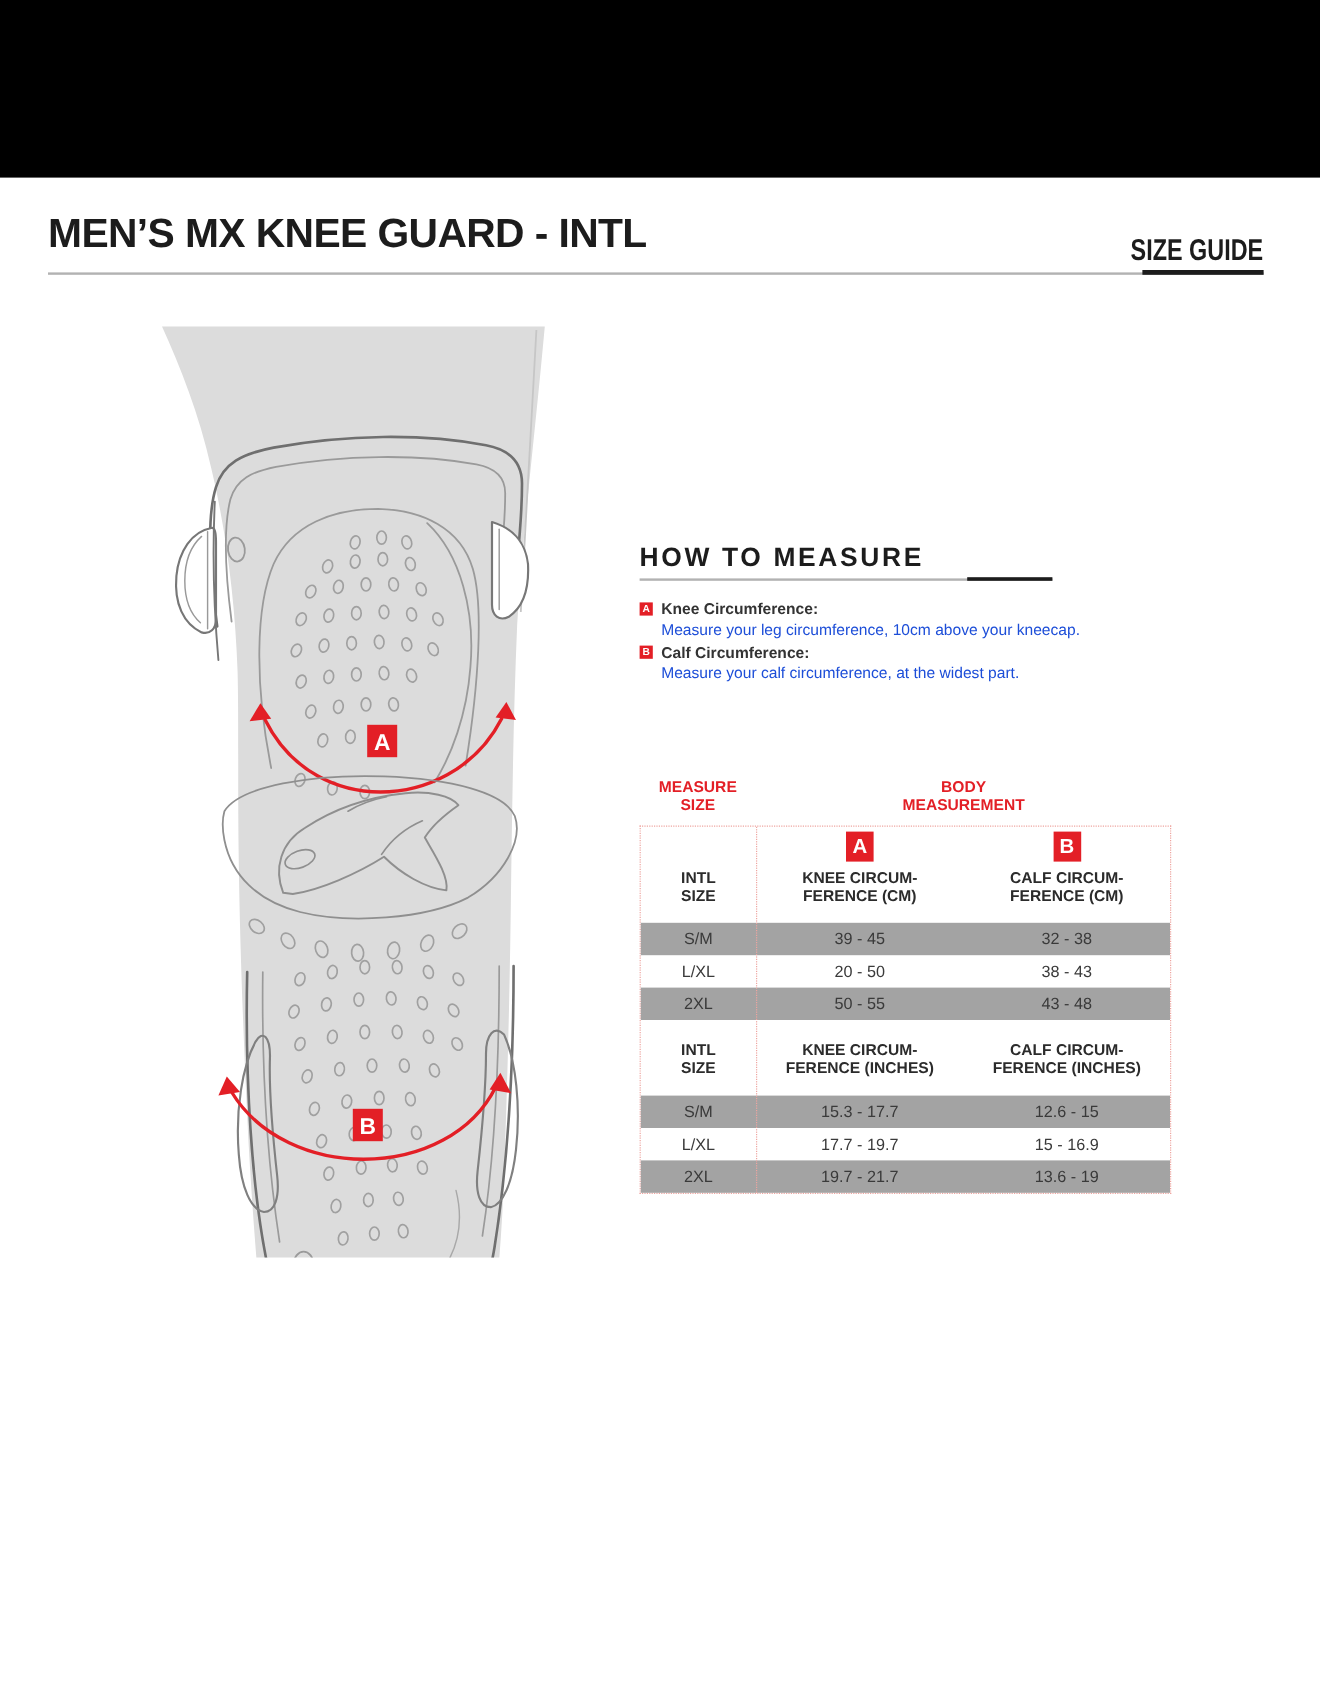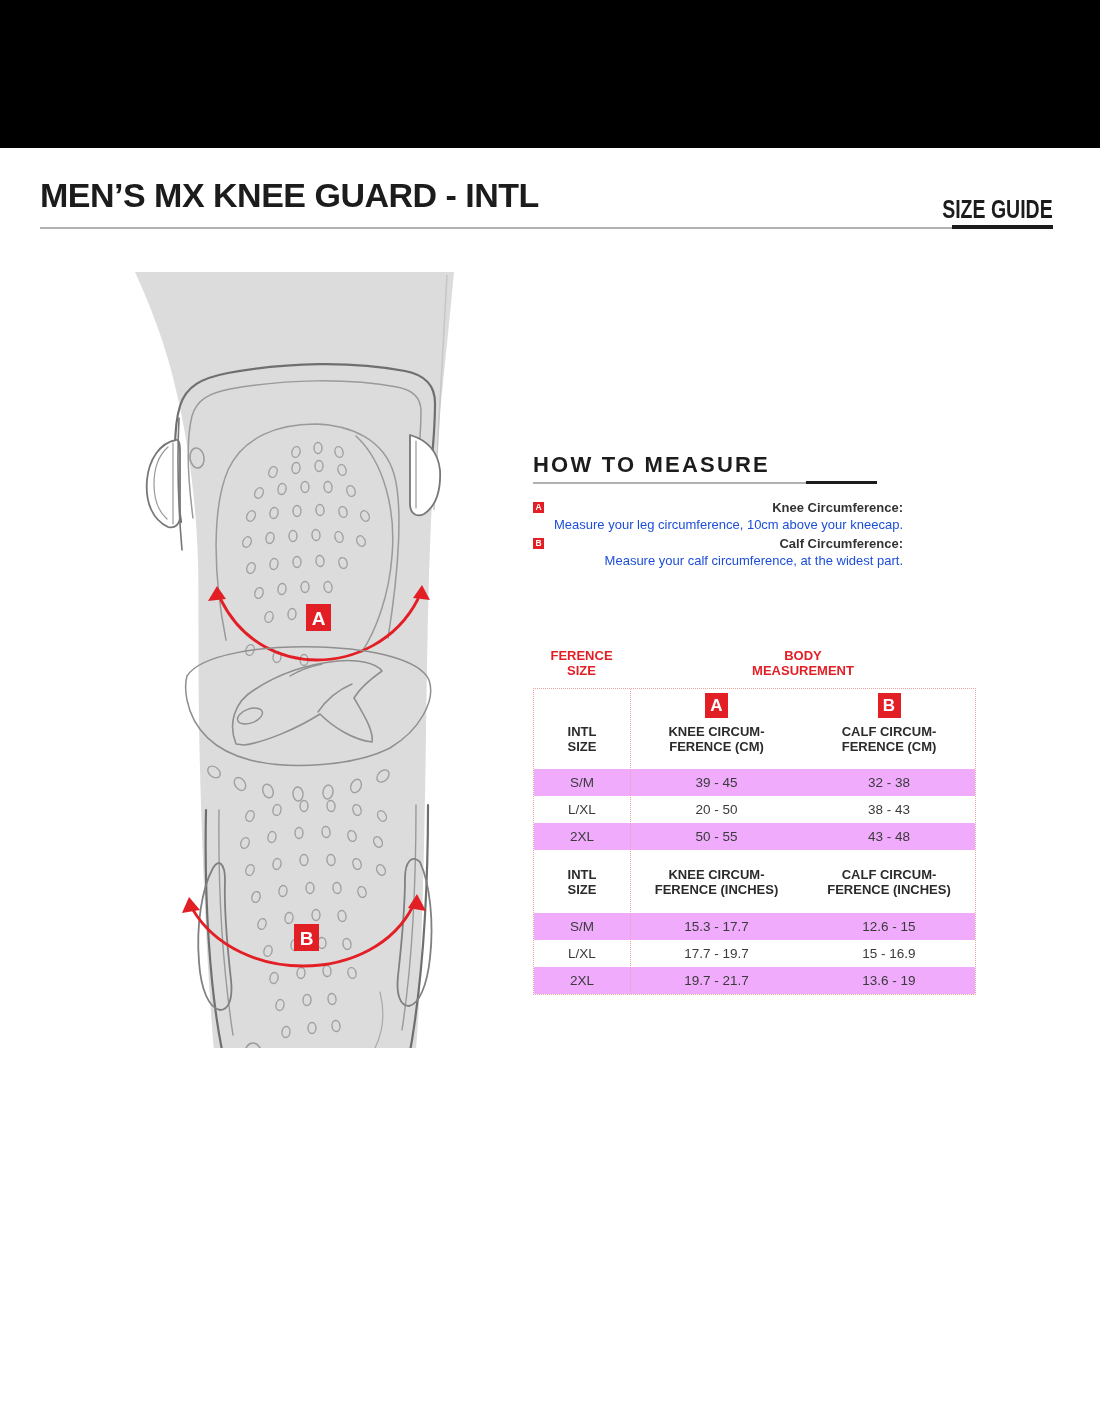--- a/index.html
+++ b/index.html
@@ -21,21 +21,21 @@
   .title-rule-dark { position:absolute; left:952px; top:225px; width:101px; height:4px; background:#1c1c1c; }
 
   
   .htm-heading { position:absolute; left:533px; top:452px; font-size:22px; font-weight:bold;
                  letter-spacing:2.2px; color:#1c1c1c; white-space:nowrap; }
   .htm-rule { position:absolute; left:533px; top:482px; width:344px; height:2px; background:#b2b2b2; }
   .htm-rule-dark { position:absolute; left:806px; top:481px; width:71px; height:3px; background:#1c1c1c; }
   .htm-item { position:absolute; left:533px; width:370px; }
   .htm-item .mini-badge { position:absolute; left:0; top:2px; width:11px; height:11px;
     background:#e31f26; color:#fff; font-size:8.5px; font-weight:bold; text-align:center; line-height:11px; }
-  .htm-item .txt { margin-left:18px;text-align:right; }
+  .htm-item .txt { margin-left:18px; }
   .htm-item .lbl { font-size:13px; font-weight:bold; color:#333; line-height:16px; }
   .htm-item .desc { font-size:13px; color:#1d4ed8; line-height:17px; }
 
   
   .tbl-label { position:absolute; top:648px; text-align:center; color:#e31f26;
                font-weight:bold; font-size:13px; line-height:15px; }
   .tbl-label.product { left:533px; width:97px; }
   .tbl-label.body { left:630px; width:346px; }
   .tbl-box { position:absolute; left:533px; top:688px; width:443px; height:307px;
              border:1px dotted #eea5a0; }
@@ -44,21 +44,21 @@
   .trow { display:flex; width:100%; }
   .trow .c1 { width:96px; } .trow .c2 { width:173px; } .trow .c3 { flex:1; }
   .trow .c1, .trow .c2, .trow .c3 { text-align:center; }
   .thead1 { height:80px; } .thead2 { height:63px; display:flex; align-items:center; }
   .thead1 .hcell { display:flex; flex-direction:column; align-items:center; padding-top:4px; }
   .badge { width:23px; height:25px; background:#e31f26; color:#fff; font-size:17px;
            font-weight:bold; text-align:center; line-height:25px; margin-bottom:6px; }
   .badge-spacer { width:23px; height:31px; }
   .hline { font-size:13px; font-weight:bold; color:#2b2b2b; line-height:15px; white-space:nowrap; }
   .drow { height:27px; align-items:center; font-size:13.5px; color:#3a3a3a; }
-  .drow.stripe { background:#f0abfc; }
+  .drow.stripe { background:#a3a3a3; }
 
   
   .diagram { position:absolute; left:118px; top:262px; }
 </style>
 </head>
 <body>
 
 <div class="page">
 
   <div class="letterbox top"></div>
@@ -246,21 +246,21 @@
   </div>
   <div class="htm-item" style="top:536px;">
     <span class="mini-badge">B</span>
     <div class="txt">
       <div class="lbl">Calf Circumference:</div>
       <div class="desc">Measure your calf circumference, at the widest part.</div>
     </div>
   </div>
 
   <div class="tbl-label product">
-    <div>FERENCE</div>
+    <div>MEASURE</div>
     <div>SIZE</div>
   </div>
   <div class="tbl-label body">
     <div>BODY</div>
     <div>MEASUREMENT</div>
   </div>
 
   <div class="tbl-box">
     <div class="tbl-divider"></div>
 

